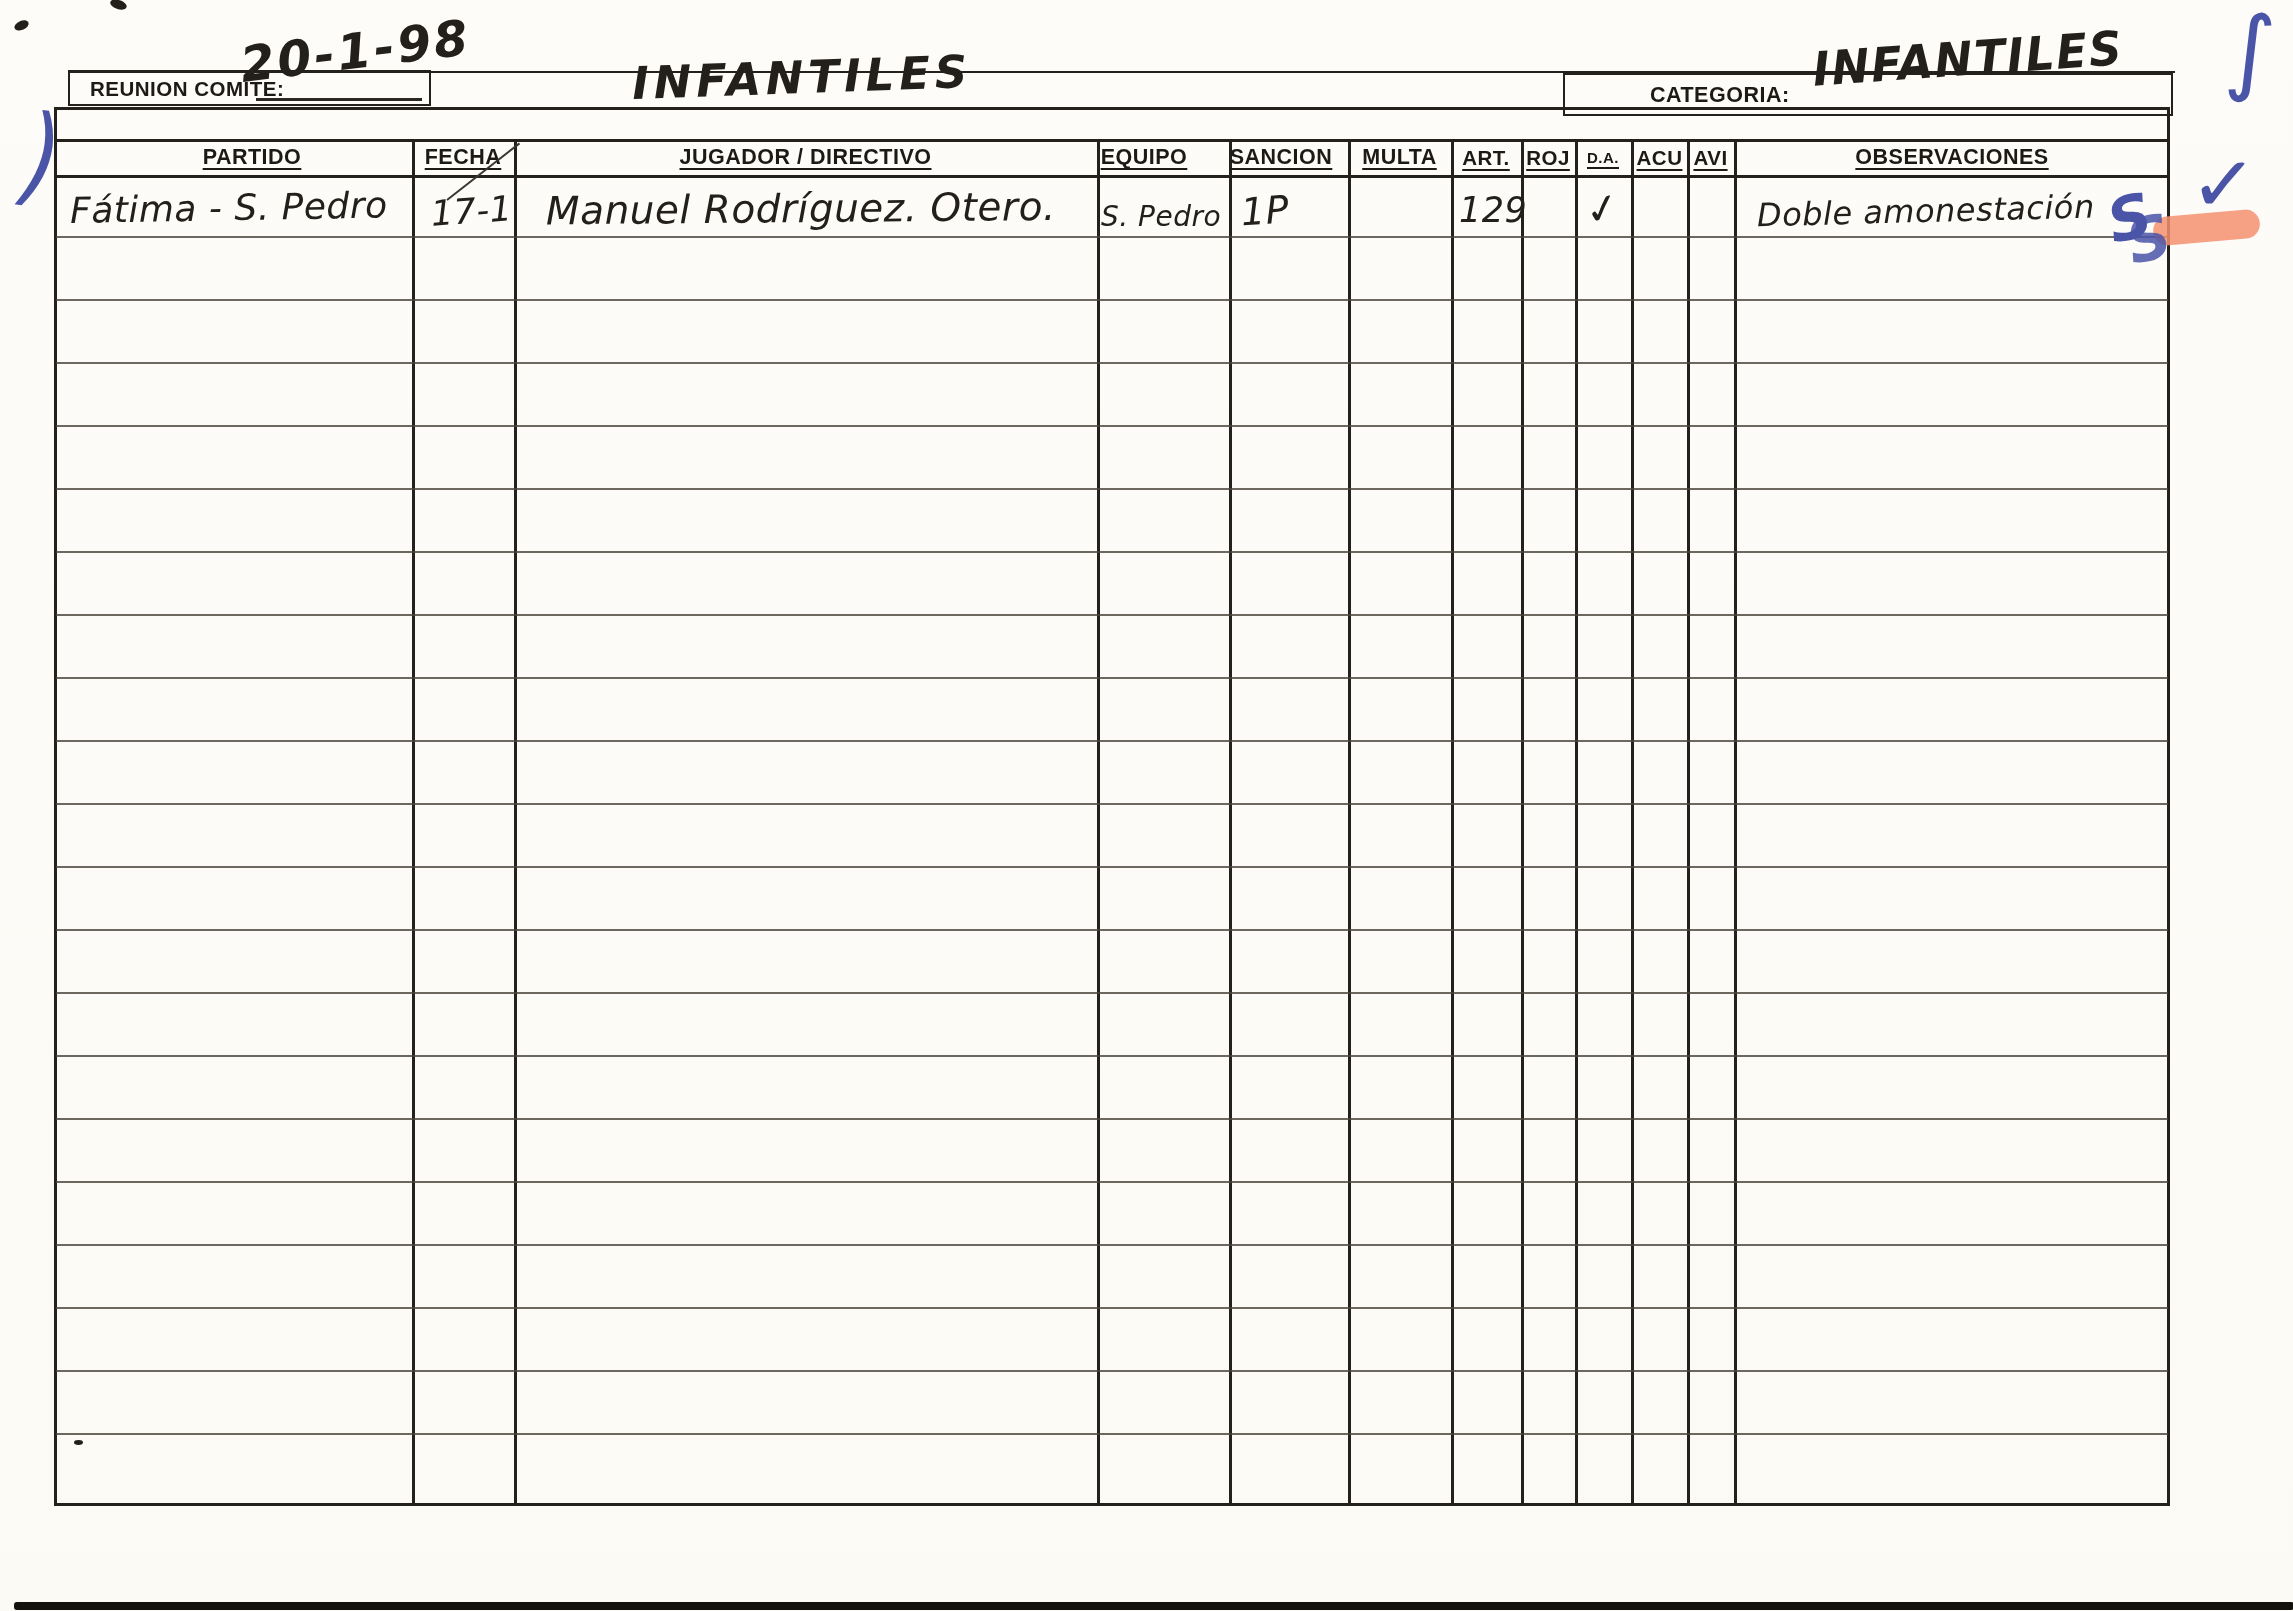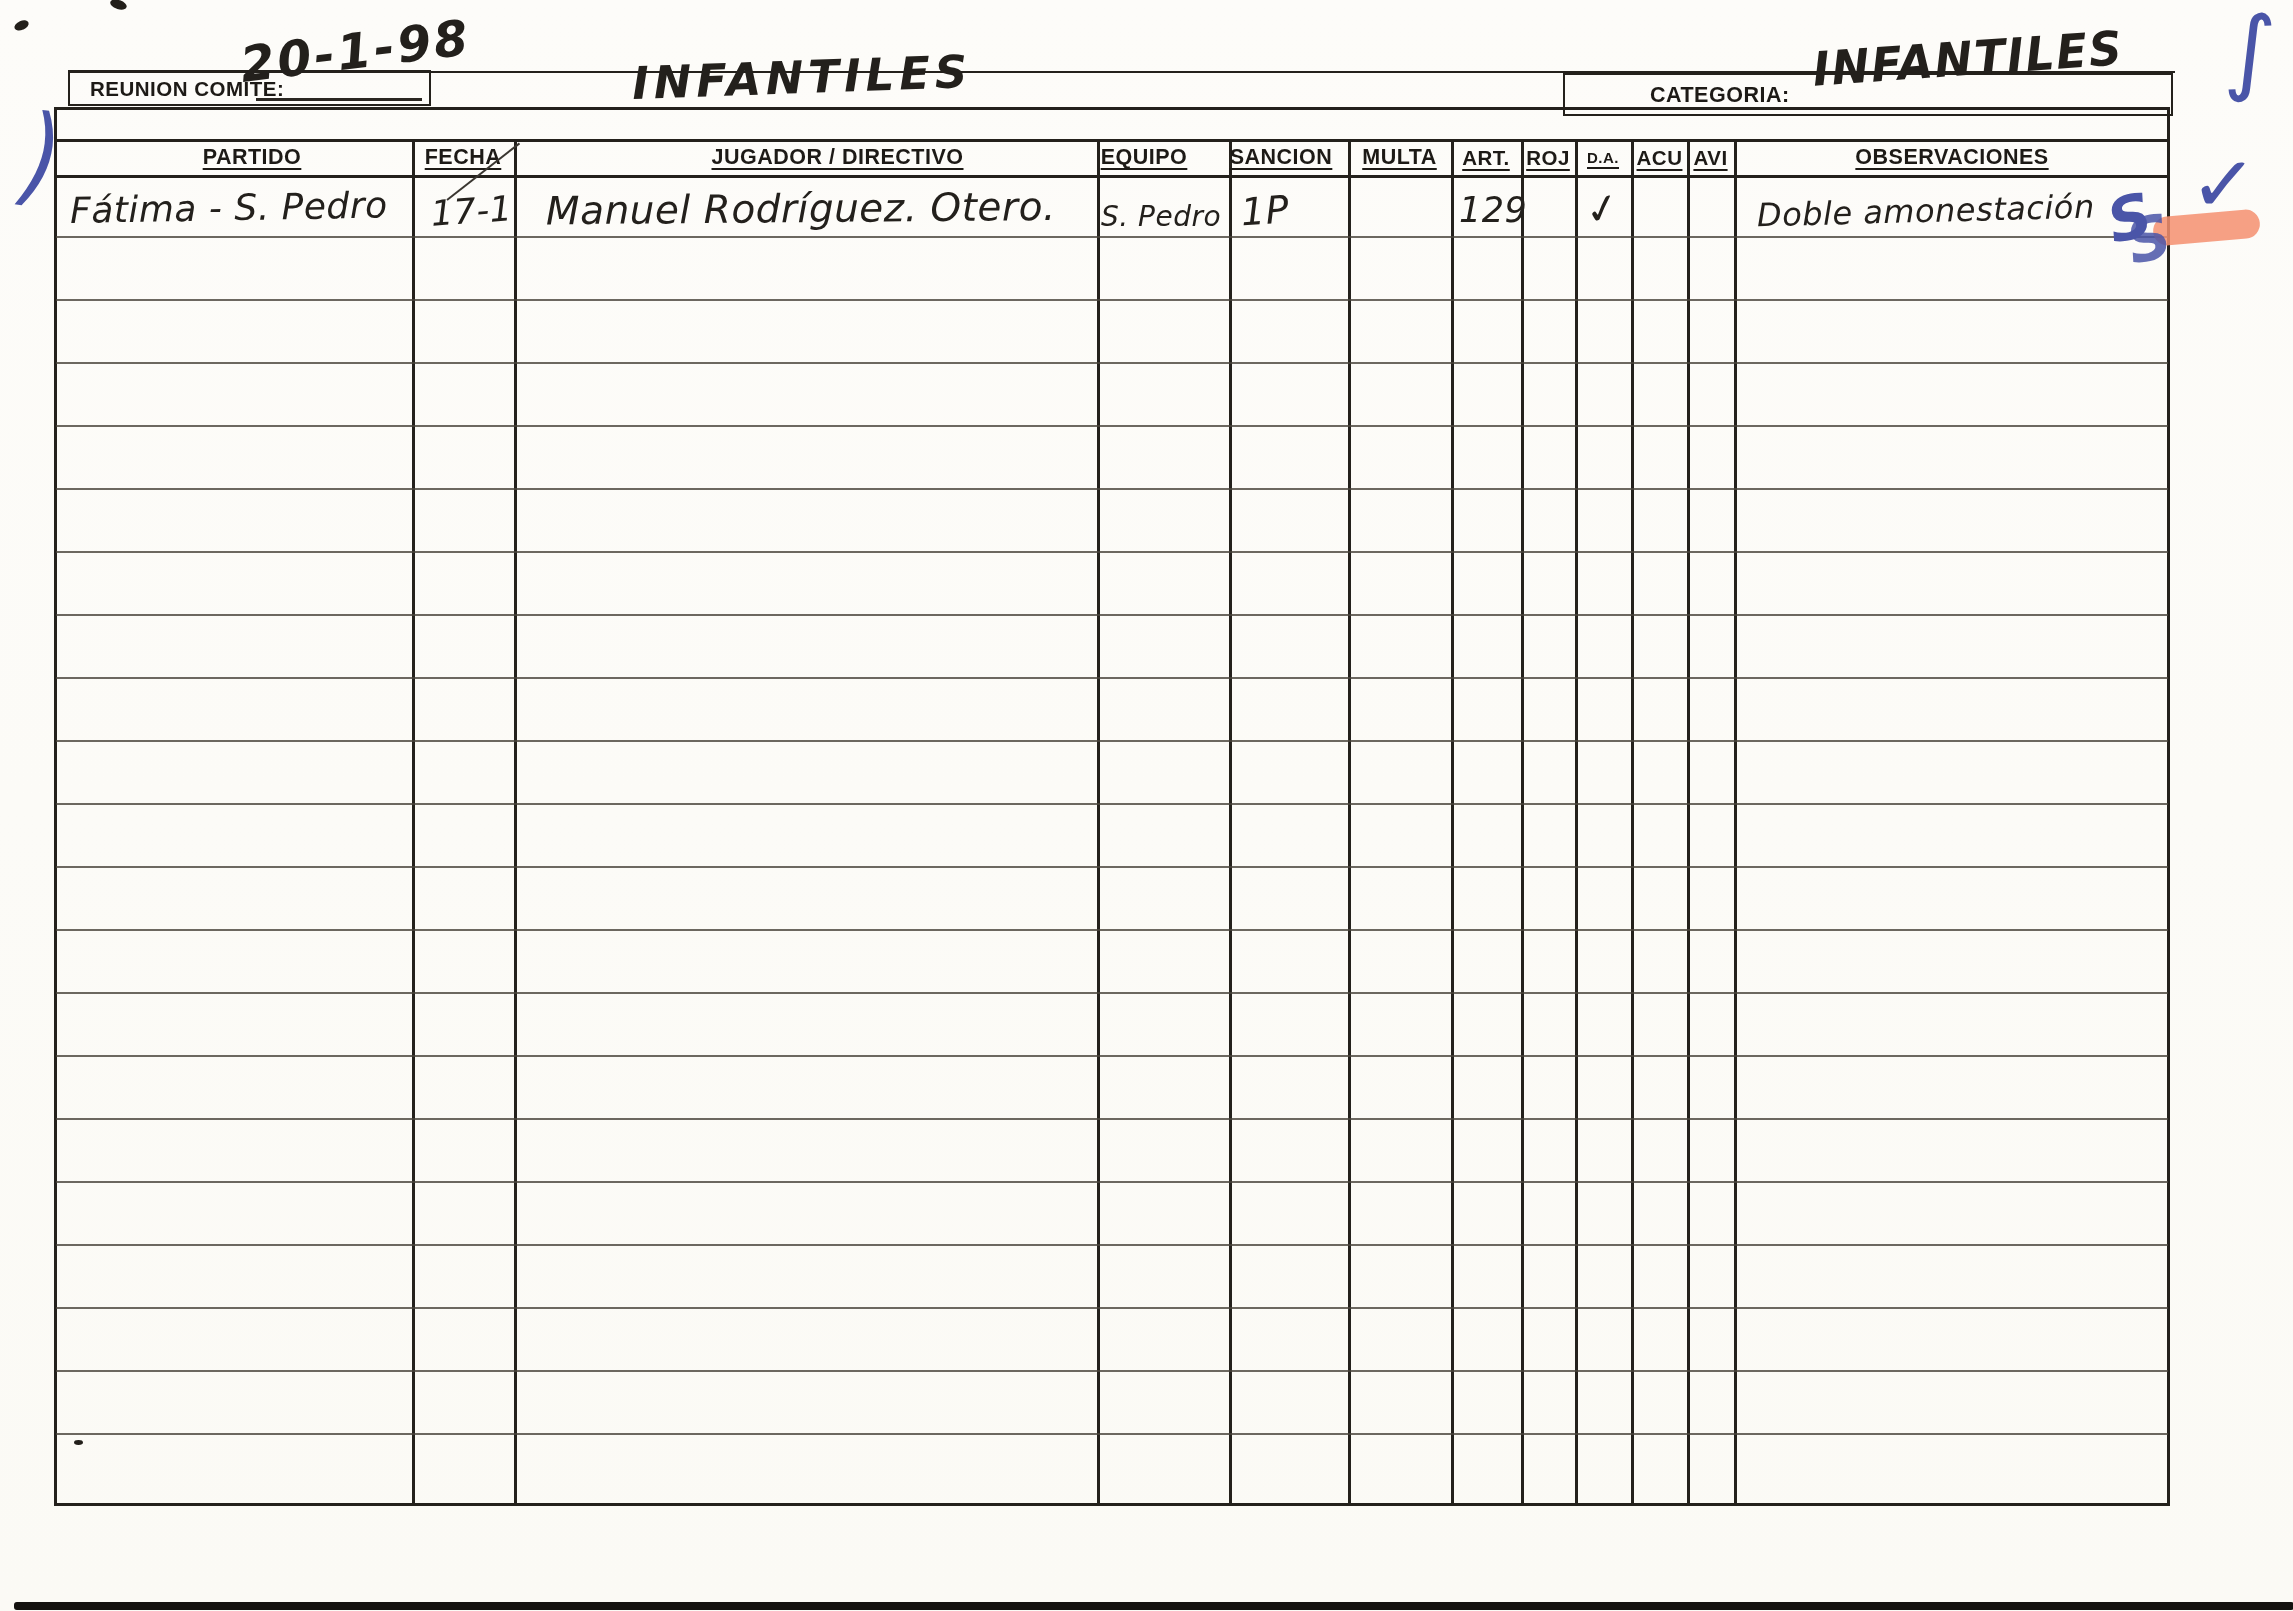--- a/index.html
+++ b/index.html
@@ -72,21 +72,21 @@
 <div class="abs vline" style="left:1521px;"></div>
 <div class="abs vline" style="left:1575px;"></div>
 <div class="abs vline" style="left:1631px;"></div>
 <div class="abs vline" style="left:1687px;"></div>
 <div class="abs vline" style="left:1734px;"></div>
 
 <div class="abs rowlines"></div>
 
 <div class="abs printed hdr" style="left:54px;width:396px;text-decoration:underline;">PARTIDO</div>
 <div class="abs printed hdr" style="left:412px;width:102px;">FECHA</div>
-<div class="abs printed hdr" style="left:514px;width:583px;padding-left:32px;">JUGADOR / DIRECTIVO</div>
+<div class="abs printed hdr" style="left:514px;width:583px;">JUGADOR / DIRECTIVO</div>
 <div class="abs printed hdr" style="left:1078px;width:132px;text-align:center;">EQUIPO</div>
 <div class="abs printed hdr" style="left:1229px;width:104px;">SANCION</div>
 <div class="abs printed hdr" style="left:1348px;width:103px;">MULTA</div>
 <div class="abs printed hdr" style="left:1451px;width:70px;font-size:20.5px;">ART.</div>
 <div class="abs printed hdr" style="left:1521px;width:54px;font-size:20.5px;">ROJ</div>
 <div class="abs printed hdr" style="left:1575px;width:56px;font-size:15px;">D.A.</div>
 <div class="abs printed hdr" style="left:1631px;width:57px;font-size:20.5px;">ACU</div>
 <div class="abs printed hdr" style="left:1687px;width:47px;font-size:20.5px;">AVI</div>
 <div class="abs printed hdr" style="left:1734px;width:436px;">OBSERVACIONES</div>
 

